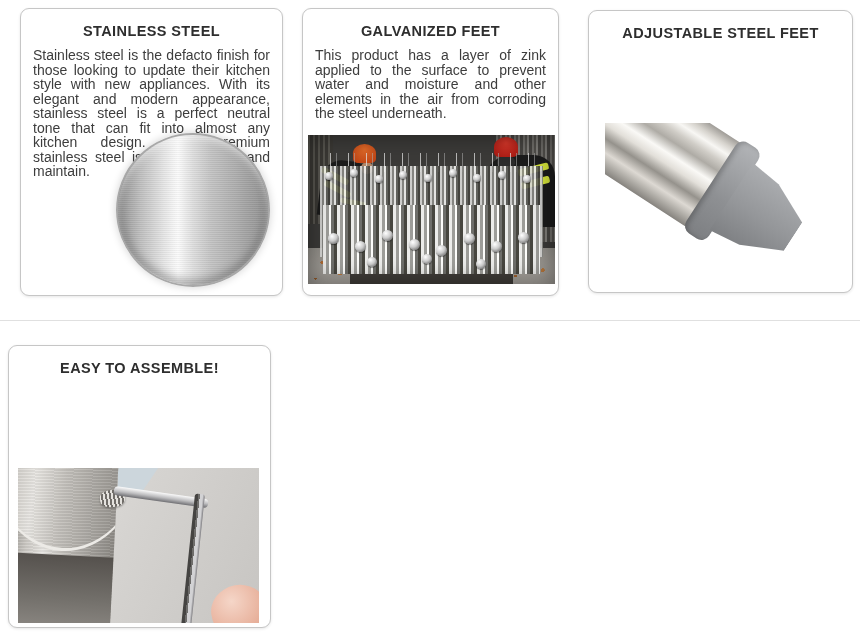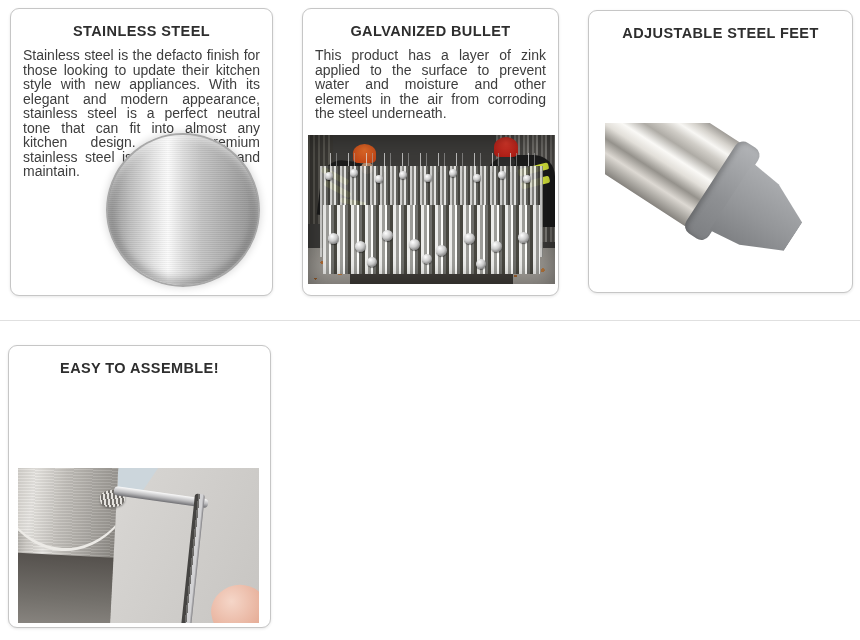--- a/index.html
+++ b/index.html
@@ -1,21 +1,21 @@
 <!DOCTYPE html>
 <html><head>
 <meta charset="utf-8">
 <style>
   * { box-sizing: border-box; margin: 0; padding: 0; }
   html,body { width:860px; height:640px; background:#ffffff; overflow:hidden;
     font-family:"Liberation Sans", sans-serif; position:relative; }
 
   .card { position:absolute; background:#fff; border:1px solid #c6c6c6;
     border-radius:9px; box-shadow:0 1px 3px rgba(0,0,0,.10); overflow:hidden; }
-  .card1 { left:10px;   top:8px;   width:263px; height:288px; }
+  .card1 { left:20px;   top:8px;   width:263px; height:288px; }
   .card2 { left:302px; top:8px;   width:257px; height:288px; }
   .card3 { left:588px; top:10px;  width:265px; height:283px; }
   .card4 { left:8px;   top:345px; width:263px; height:283px; }
 
   .divider { position:absolute; left:0; top:320px; width:860px; height:1px; background:#e0e0e0; }
 
   .title { margin:14px 10px 0; text-align:center; font-size:14.5px; font-weight:bold;
     color:#2e2e2e; letter-spacing:.4px; }
   .body  { margin:9px 12px 0; font-size:14px; line-height:14.5px; color:#3d3d3d; }
   .just  { text-align:justify; }
@@ -134,21 +134,21 @@
 </head>
 <body>
 
 <div class="card card1">
   <div class="title">STAINLESS STEEL</div>
   <div class="body just">Stainless steel is the defacto finish for those looking to update their kitchen style with new appliances. With its elegant and modern appearance, stainless steel is a perfect neutral tone that can fit into almost any kitchen design. Our premium stainless steel is easy to clean and maintain.</div>
   <div class="steel-disc"></div>
 </div>
 
 <div class="card card2">
-  <div class="title">GALVANIZED BULLET</div>
+  <div class="title">GALVANIZED FEET</div>
   <div class="body just">This product has a layer of zink applied to the surface to prevent water and moisture and other elements in the air from corroding the steel underneath.</div>
   <div class="galv">
     <div class="wallL"></div>
     <div class="wallR"></div>
     <div class="ground"></div>
     <div class="ground-dark"></div>
     <div class="worker wL">
       <div class="w-body"></div>
       <div class="stripe s1"></div>
       <div class="stripe s2"></div>

